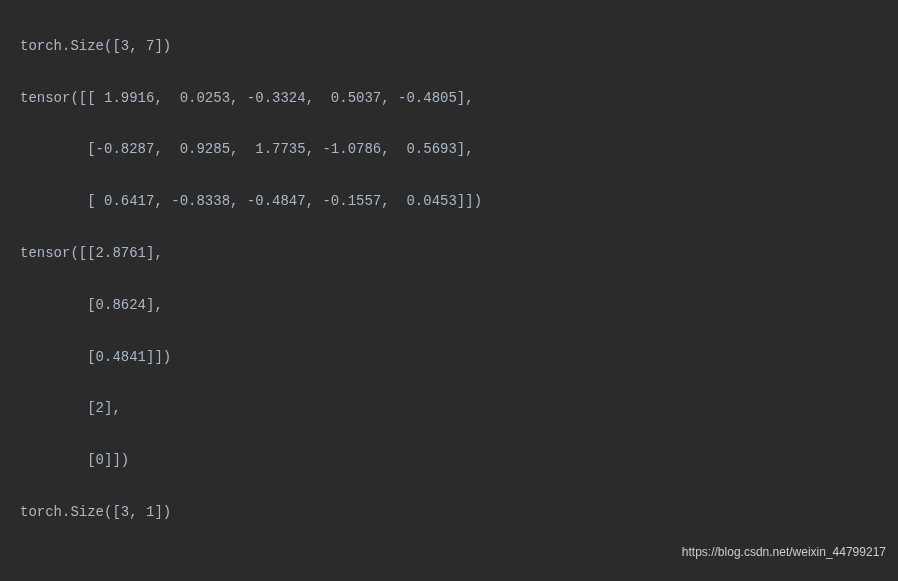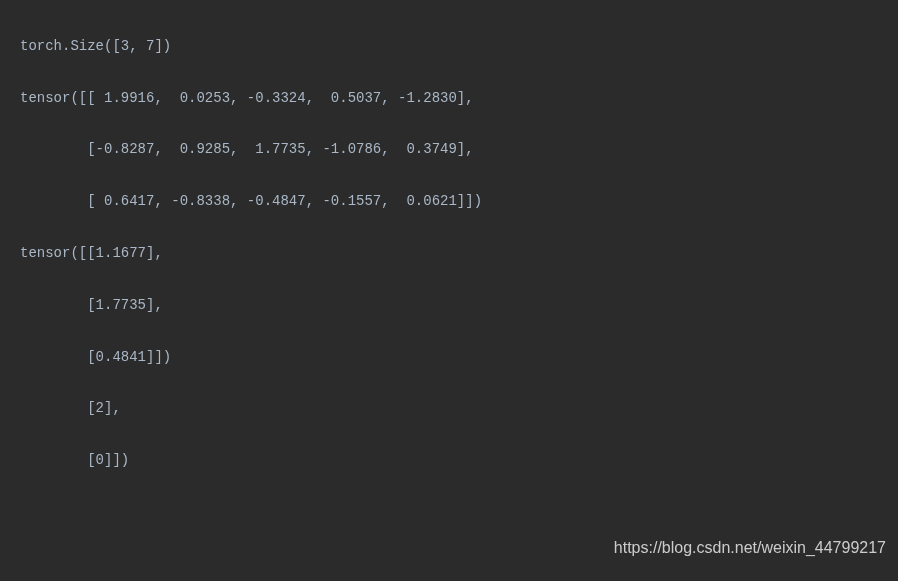--- a/index.html
+++ b/index.html
@@ -20,37 +20,38 @@
     }
     .console-output {
       padding: 8px 20px;
       white-space: pre;
     }
     .watermark {
       position: absolute;
       bottom: 18px;
       right: 12px;
       color: #cccccc;
-      font-size: 16px;
+      font-size: 12px;
       font-family: Arial, sans-serif;
     }
   </style>
 </head>
 <body>
 
 <div class="console-output">
 <div>torch.Size([3, 7])</div>
-<div>tensor([[ 1.9916,  0.0253, -0.3324,  0.5037, -1.2830],</div>
-<div>        [-0.8287,  0.9285,  1.7735, -1.0786,  0.3749],</div>
-<div>        [ 0.6417, -0.8338, -0.4847, -0.1557,  0.0621]])</div>
-<div>tensor([[1.1677],</div>
-<div>        [1.7735],</div>
+<div>tensor([[ 1.9916,  0.0253, -0.3324,  0.5037, -0.4805],</div>
+<div>        [-0.8287,  0.9285,  1.7735, -1.0786,  0.5693],</div>
+<div>        [ 0.6417, -0.8338, -0.4847, -0.1557,  0.0453]])</div>
+<div>tensor([[2.8761],</div>
+<div>        [0.8624],</div>
 <div>        [0.4841]])</div>
 <div>        [2],</div>
 <div>        [0]])</div>
+<div>torch.Size([3, 1])</div>
 
 
 
 
 
 
 
 <div></div>
 
 </div>

